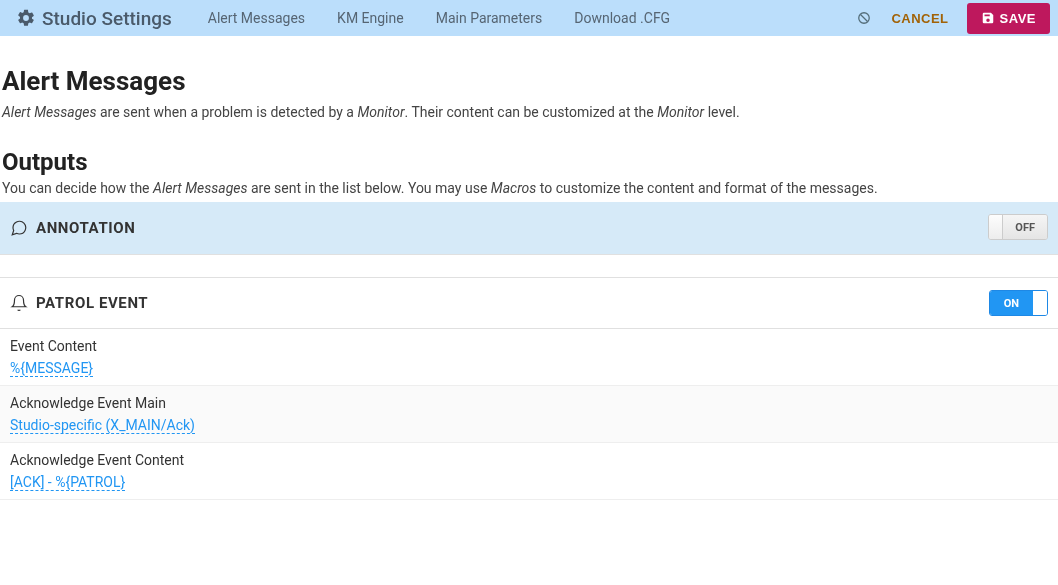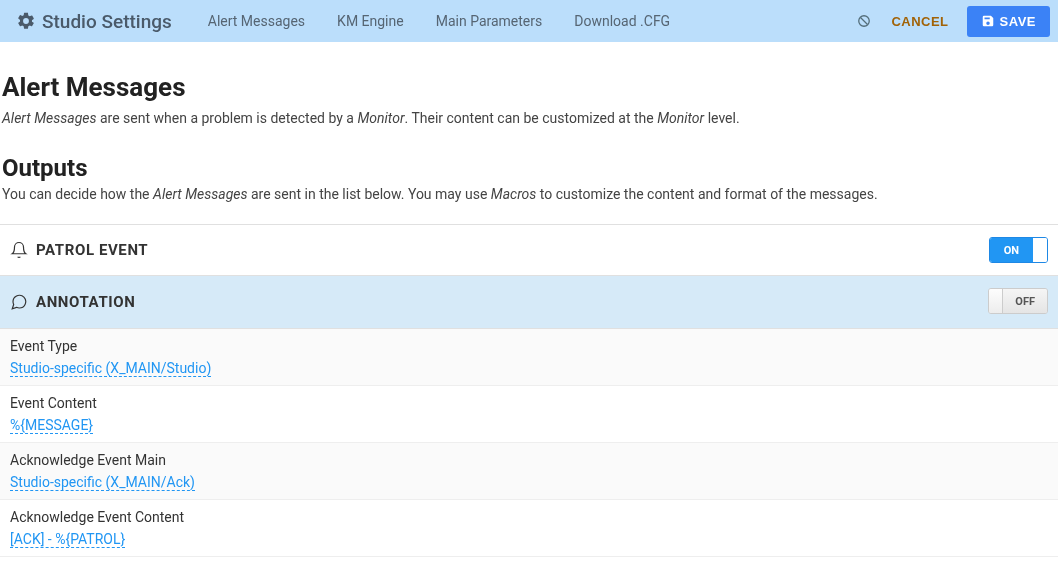--- a/index.html
+++ b/index.html
@@ -9,21 +9,21 @@
     }
     body {
       font-family: -apple-system, BlinkMacSystemFont, "Segoe UI", Roboto, "Helvetica Neue", Arial, sans-serif;
       font-size: 14px;
       color: #333;
       background: #fff;
       width: 1058px;
     }
     .header-bar {
       background: #bbdefb;
-      height: 42px;
+      height: 36px;
       display: flex;
       align-items: center;
       padding: 0 8px 0 16px;
     }
     .header-title {
       display: flex;
       align-items: center;
       color: #4a5a6a;
       font-size: 19px;
       font-weight: 500;
@@ -57,21 +57,21 @@
       font-size: 13px;
       font-weight: 600;
       letter-spacing: 0.5px;
       cursor: pointer;
       display: flex;
       align-items: flex-start;
       gap: 20px;
       padding: 6px 8px;
     }
     .btn-save {
-      background: #3b82f6;
+      background: #be185d;
       border: none;
       color: #fff;
       font-size: 13px;
       font-weight: 600;
       letter-spacing: 0.5px;
       cursor: pointer;
       display: flex;
       align-items: center;
       gap: 5px;
       padding: 8px 14px;
@@ -246,55 +246,51 @@
   <h1 class="page-title">Alert Messages</h1>
   <p class="desc">
     <em>Alert Messages</em><span> are sent when a problem is detected by a </span><em>Monitor</em><span>. Their content can be customized at the </span><em>Monitor</em><span> level.</span>
   </p>
 
   <h2 class="sub-title">Outputs</h2>
   <p class="desc2">
     <span>You can decide how the </span><em>Alert Messages</em><span> are sent in the list below. You may use </span><em>Macros</em><span> to customize the content and format of the messages.</span>
   </p>
 
+  <div class="section-header annotation-header">
+    <span class="section-icon">
+      <svg width="18" height="18" viewBox="0 0 24 24" fill="none" stroke="#333" stroke-width="1.6">
+          <path d="M21 11.5a8.38 8.38 0 0 1-.9 3.8 8.5 8.5 0 0 1-7.6 4.7 8.38 8.38 0 0 1-3.8-.9L3 21l1.9-5.7a8.38 8.38 0 0 1-.9-3.8 8.5 8.5 0 0 1 4.7-7.6 8.38 8.38 0 0 1 3.8-.9h.5a8.48 8.48 0 0 1 8 8v.5z"></path>
+        </svg>
+    </span>
+    <span class="section-title">ANNOTATION</span>
+    <div class="toggle">
+      <div class="toggle-off">
+        <div class="handle"></div>
+        <div class="label">OFF</div>
+      </div>
+    </div>
+  </div>
+
   <div class="section-header patrol-header">
     <span class="section-icon">
       <svg width="18" height="18" viewBox="0 0 24 24" fill="none" stroke="#333" stroke-width="1.6">
           <path d="M18 8A6 6 0 0 0 6 8c0 7-3 9-3 9h18s-3-2-3-9"></path>
           <path d="M13.73 21a2 2 0 0 1-3.46 0"></path>
         </svg>
     </span>
     <span class="section-title">PATROL EVENT</span>
     <div class="toggle">
       <div class="toggle-on">
         <div class="label">ON</div>
         <div class="handle"></div>
       </div>
     </div>
   </div>
 
-  <div class="section-header annotation-header">
-    <span class="section-icon">
-      <svg width="18" height="18" viewBox="0 0 24 24" fill="none" stroke="#333" stroke-width="1.6">
-          <path d="M21 11.5a8.38 8.38 0 0 1-.9 3.8 8.5 8.5 0 0 1-7.6 4.7 8.38 8.38 0 0 1-3.8-.9L3 21l1.9-5.7a8.38 8.38 0 0 1-.9-3.8 8.5 8.5 0 0 1 4.7-7.6 8.38 8.38 0 0 1 3.8-.9h.5a8.48 8.48 0 0 1 8 8v.5z"></path>
-        </svg>
-    </span>
-    <span class="section-title">ANNOTATION</span>
-    <div class="toggle">
-      <div class="toggle-off">
-        <div class="handle"></div>
-        <div class="label">OFF</div>
-      </div>
-    </div>
-  </div>
-
-  <div class="field-row alt">
-    <div class="field-label">Event Type</div>
-    <a class="field-value">Studio-specific (X_MAIN/Studio)</a>
-  </div>
   <div class="field-row">
     <div class="field-label">Event Content</div>
     <a class="field-value">%{MESSAGE}</a>
   </div>
   <div class="field-row alt">
     <div class="field-label">Acknowledge Event Main</div>
     <a class="field-value">Studio-specific (X_MAIN/Ack)</a>
   </div>
   <div class="field-row">
     <div class="field-label">Acknowledge Event Content</div>

